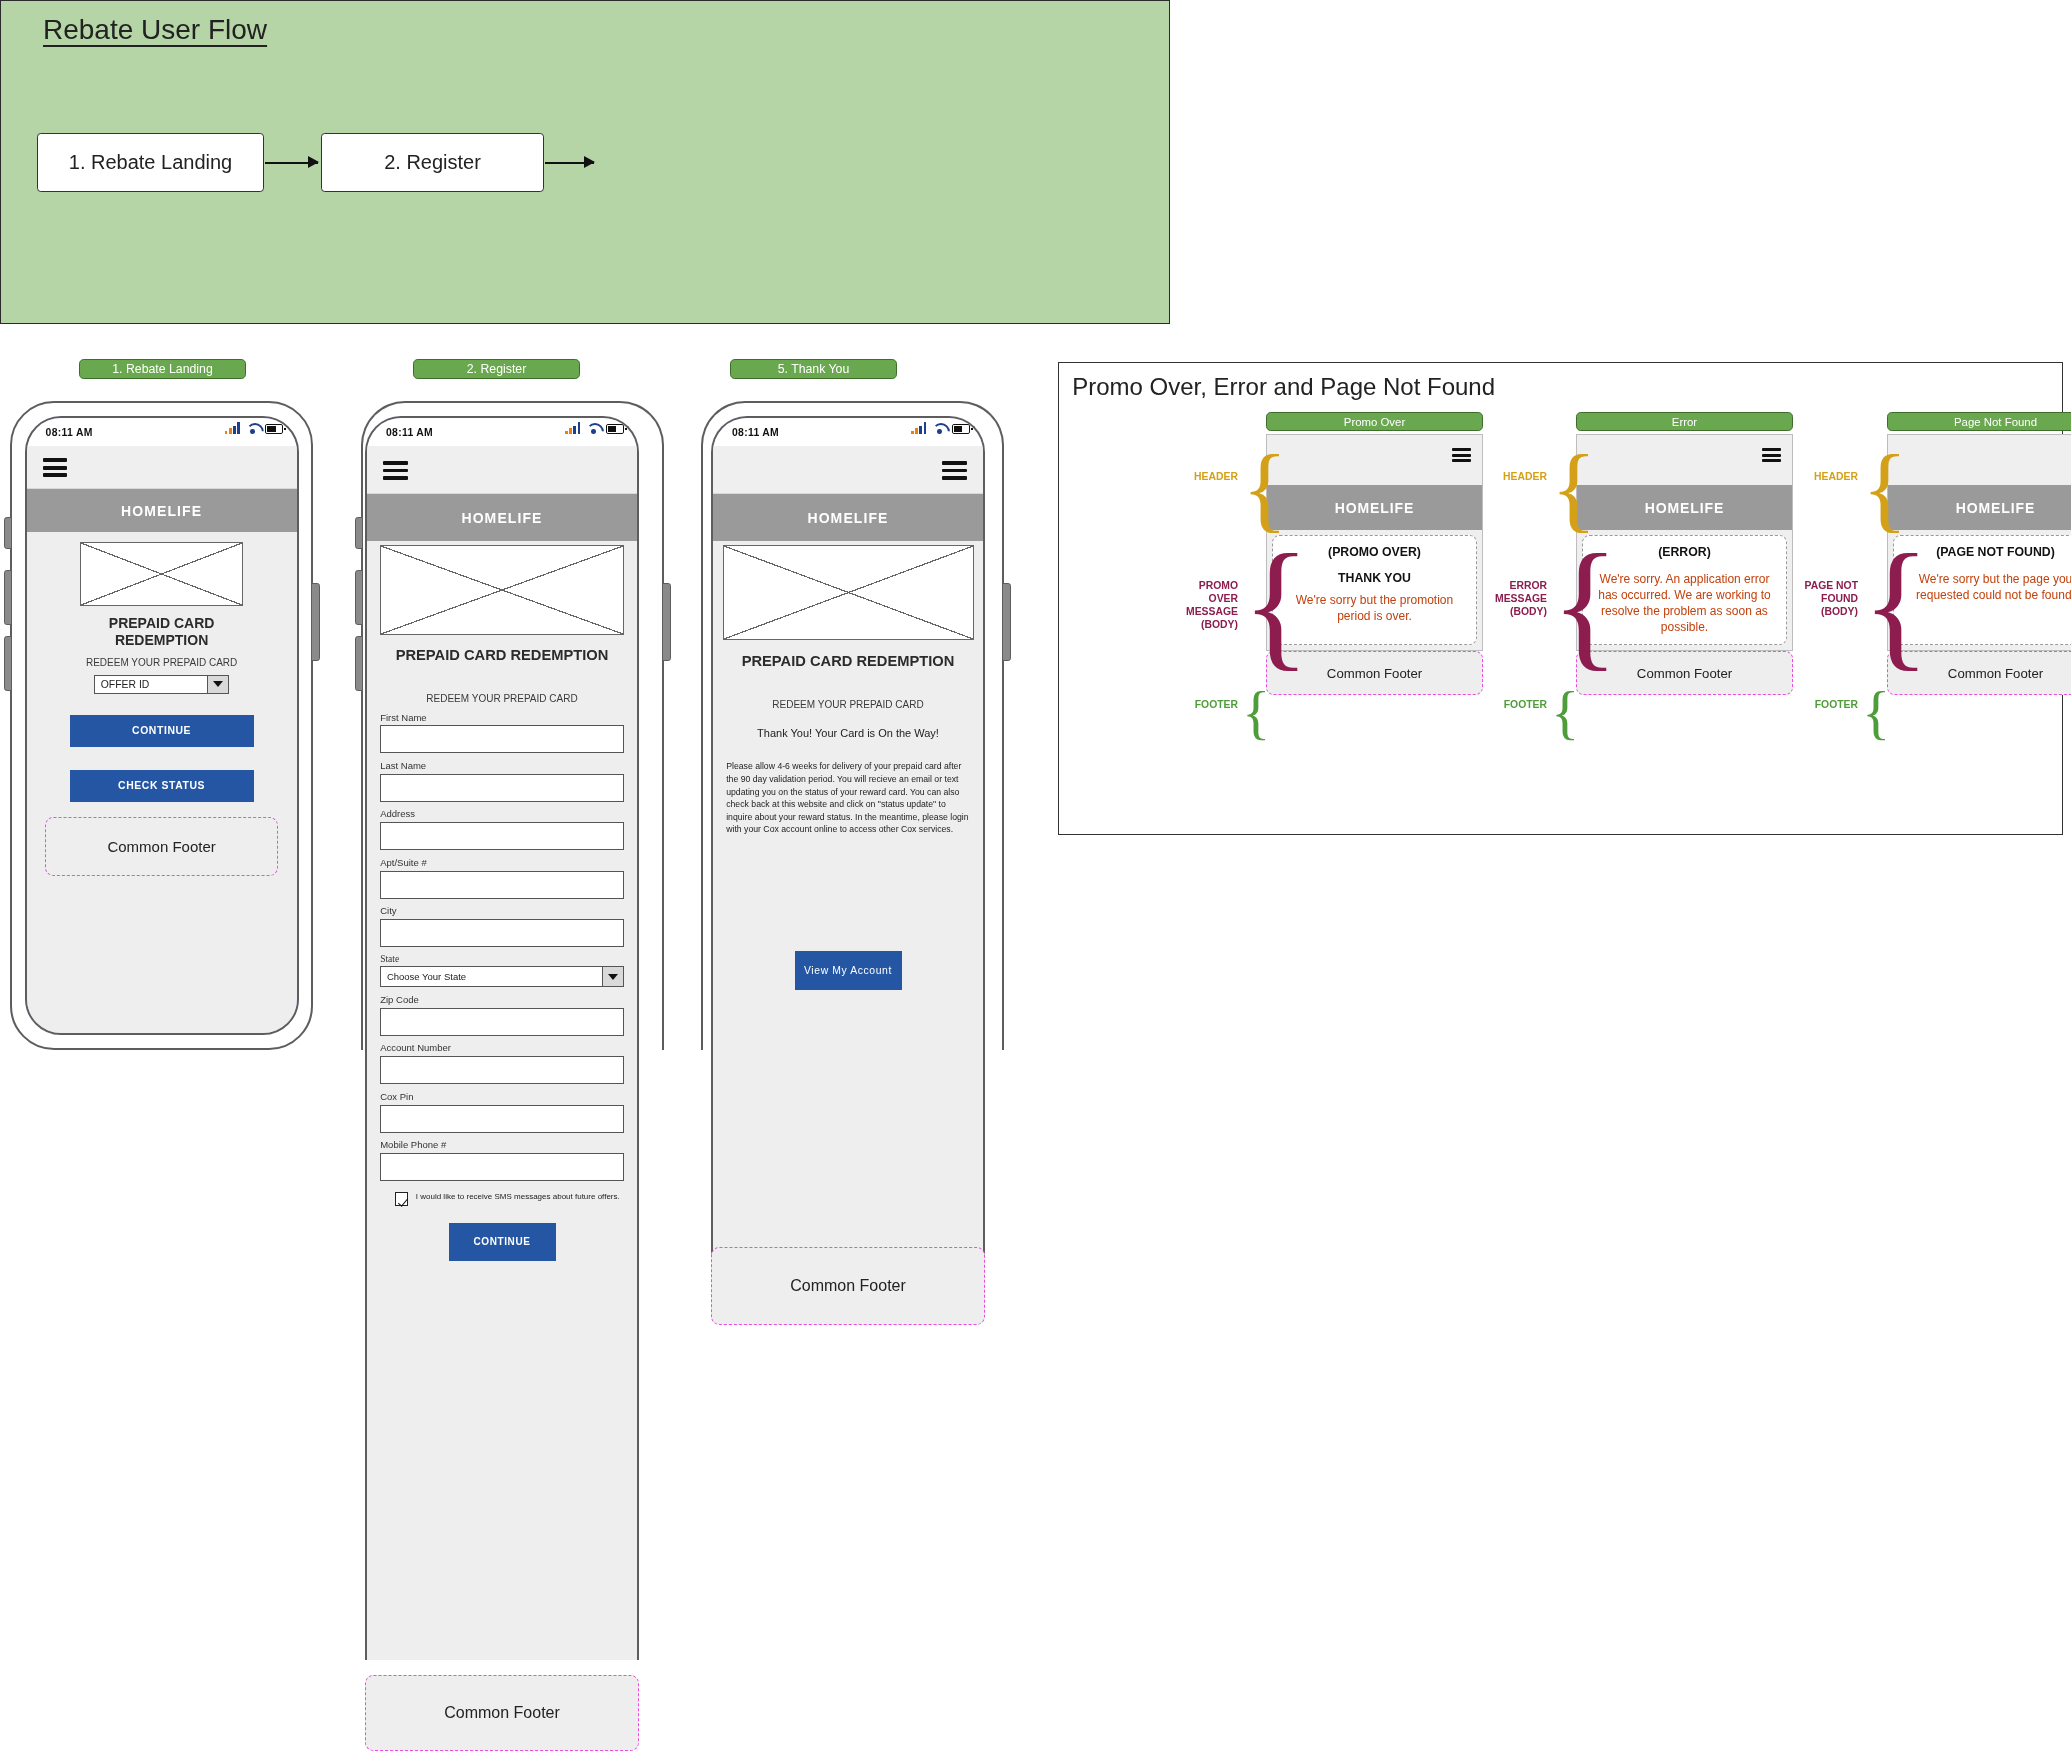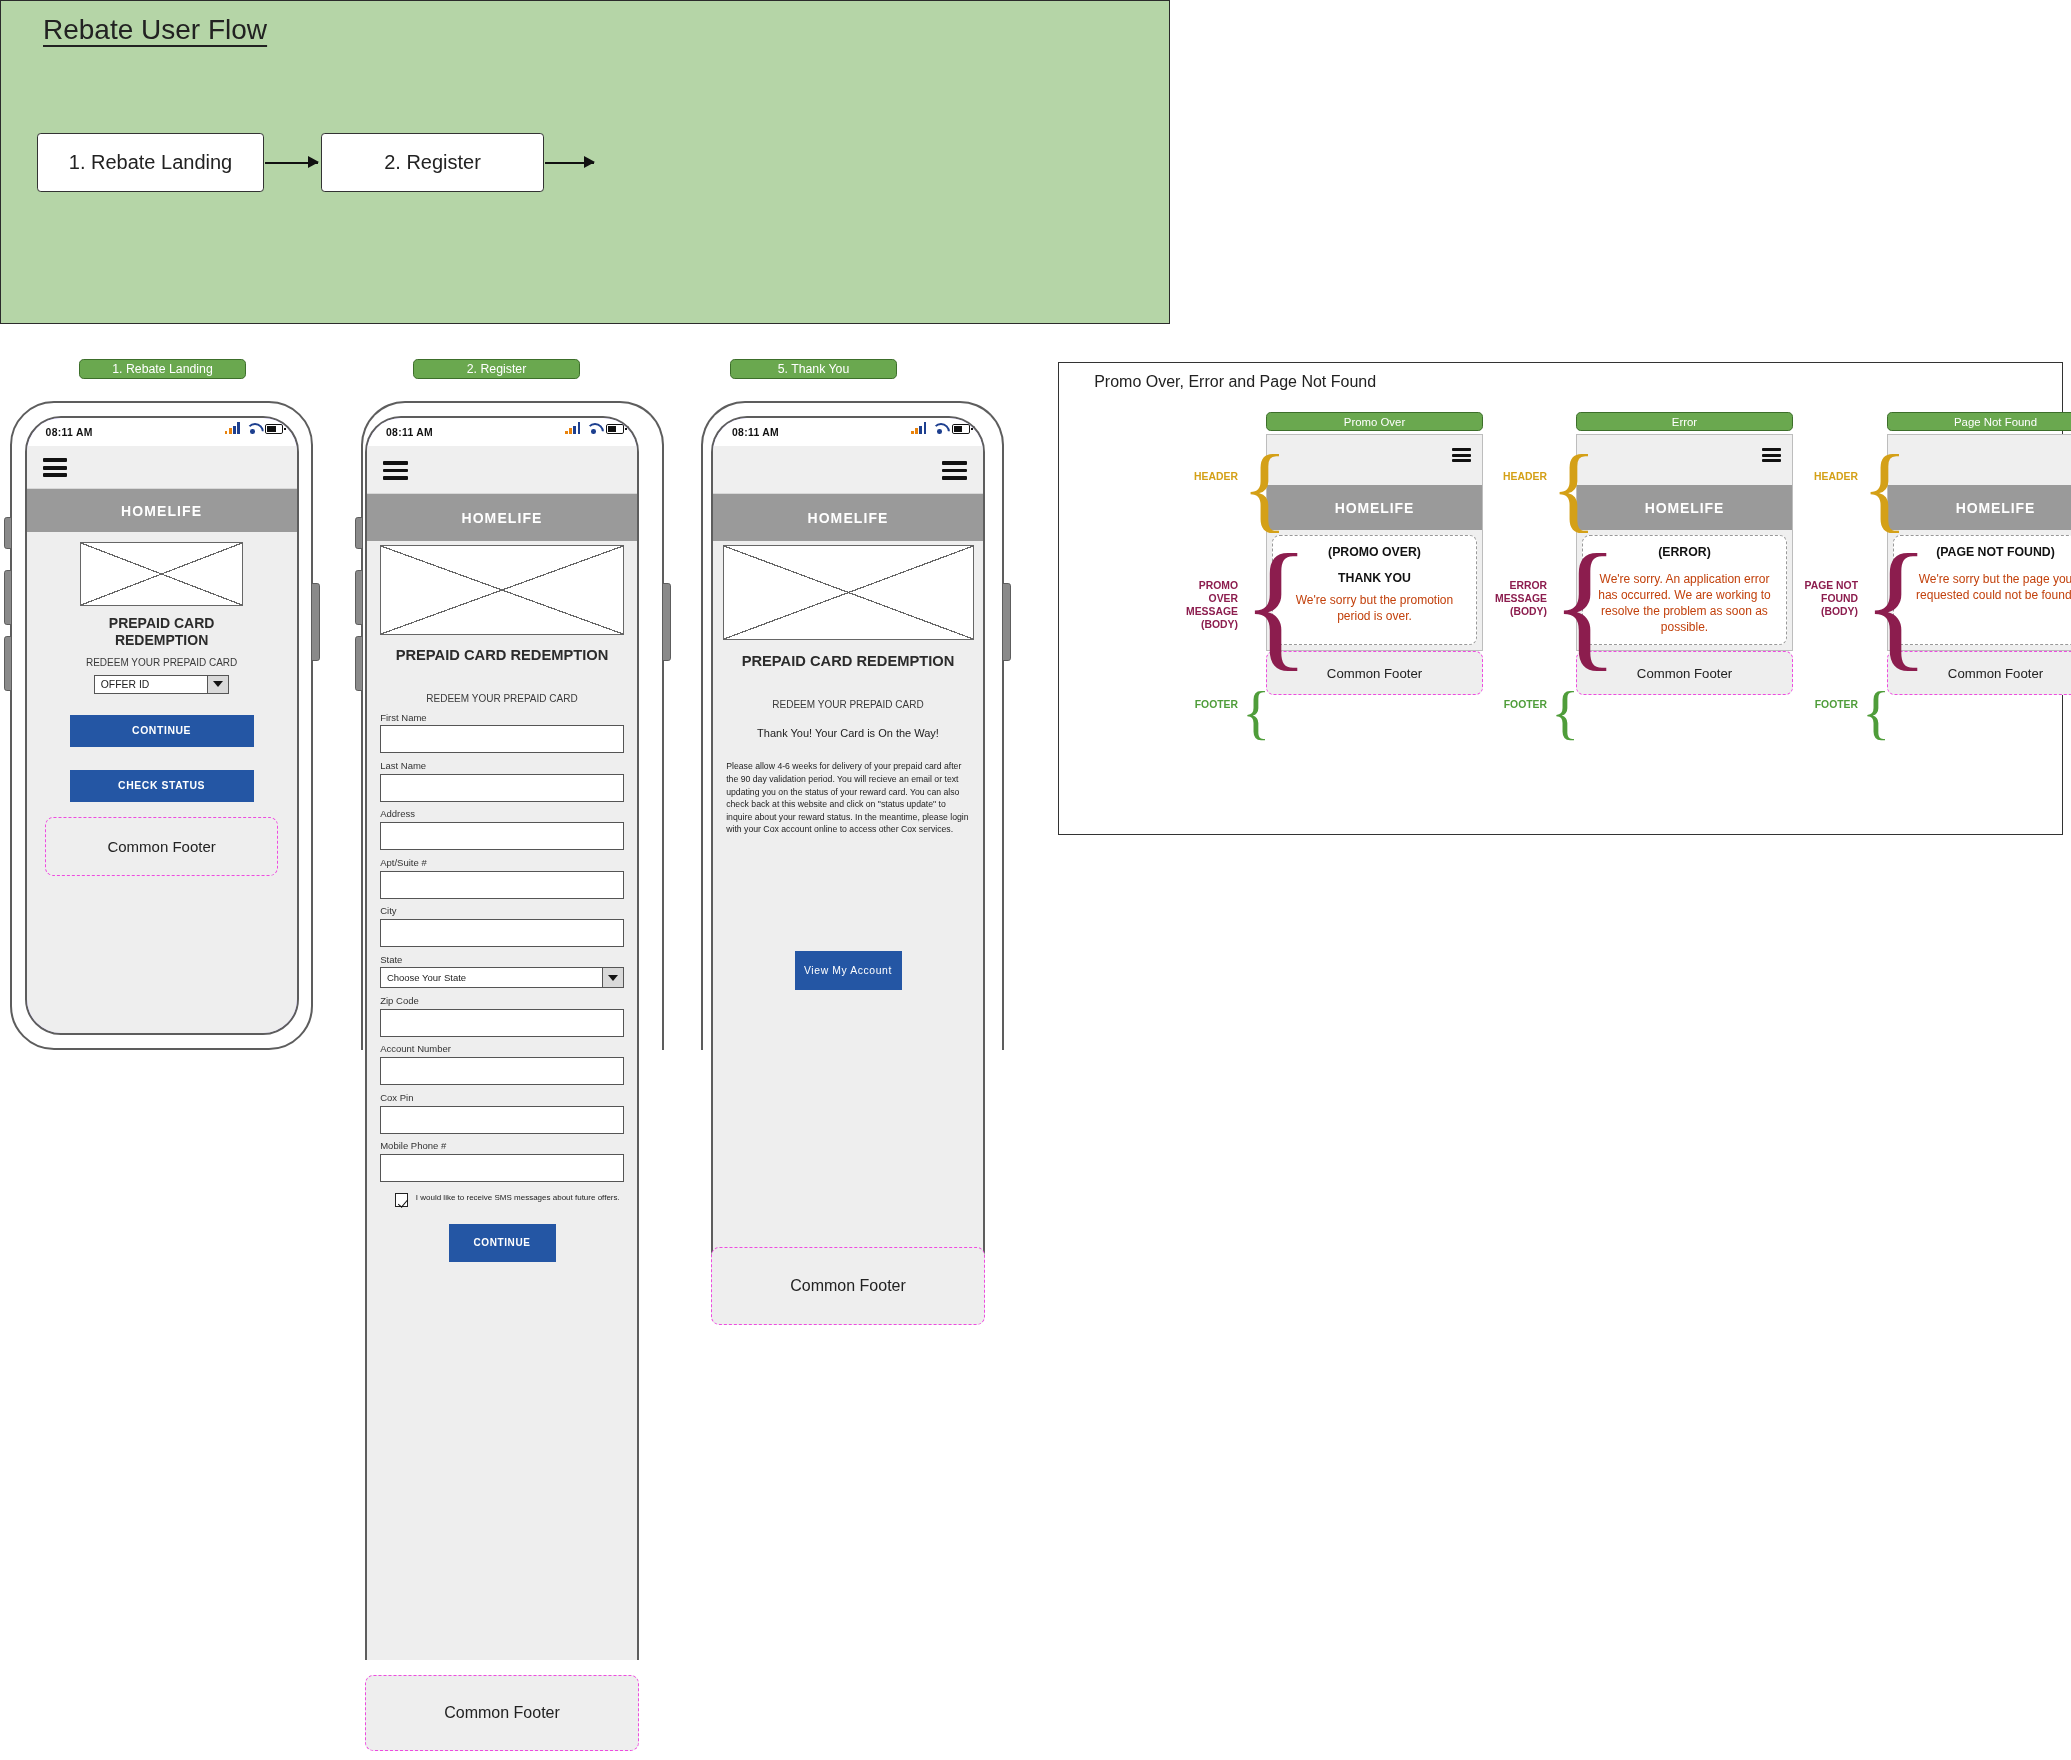--- a/index.html
+++ b/index.html
@@ -153,21 +153,21 @@
     display:flex;align-items:center;justify-content:center;
     color:#222;box-sizing:border-box;
   }
   .bodytext{color:#222;}
 
   
   #right-panel{
     left:1058px;top:362px;width:1005px;height:473px;
     background:#ffffff;border:1.9px solid #333;box-sizing:border-box;
   }
-  #right-panel-title{position:absolute;left:13.2px;top:9.5px;font-size:16px;color:#222;margin-left:22px;}
+  #right-panel-title{position:absolute;left:13.2px;top:9.5px;font-size:24px;color:#222;}
   .mini{position:absolute;width:217px;}
   .mini .mtop{background:#efefef;height:51px;position:relative;border:0.9px solid #bdbdbd;border-bottom:none;box-sizing:border-box;}
   .mini .mbrand{
     background:#9a9a9a;height:45px;color:#fff;font-weight:bold;font-size:14px;
     display:flex;align-items:center;justify-content:center;letter-spacing:0.9px;
     border-left:0.9px solid #bdbdbd;border-right:0.9px solid #bdbdbd;box-sizing:border-box;
   }
   .mini .mbody{
     background:#efefef;height:121px;padding:4.7px;
     border:0.9px solid #bdbdbd;border-top:none;box-sizing:border-box;
@@ -291,21 +291,21 @@
         <div class="fieldlabel" style="font-size: 9.5px; margin-top: 0px;">First Name</div>
         <div class="textbox" style="height: 28px; margin-top: 2.8px;"></div>
         <div class="fieldlabel" style="font-size: 9.5px; margin-top: 6.6px;">Last Name</div>
         <div class="textbox" style="height: 28px; margin-top: 2.8px;"></div>
         <div class="fieldlabel" style="font-size: 9.5px; margin-top: 6.6px;">Address</div>
         <div class="textbox" style="height: 28px; margin-top: 2.8px;"></div>
         <div class="fieldlabel" style="font-size: 9.5px; margin-top: 6.6px;">Apt/Suite #</div>
         <div class="textbox" style="height: 28px; margin-top: 2.8px;"></div>
         <div class="fieldlabel" style="font-size: 9.5px; margin-top: 6.6px;">City</div>
         <div class="textbox" style="height: 28px; margin-top: 2.8px;"></div>
-        <div class="fieldlabel" style="font-size: 9.5px; margin-top: 6.6px;">State</div>
+        <div class="fieldlabel" style="font-size: 9.5px; margin-top: 6.6px; font-family: Liberation Serif, serif;">State</div>
         <div class="selbox" style="height: 21px; font-size: 9.5px; margin-top: 2.8px;">
           <span class="val">Choose Your State</span>
           <span class="arrowbtn">
             <i></i>
           </span>
         </div>
         <div class="fieldlabel" style="font-size: 9.5px; margin-top: 6.6px;">Zip Code</div>
         <div class="textbox" style="height: 28px; margin-top: 2.8px;"></div>
         <div class="fieldlabel" style="font-size: 9.5px; margin-top: 6.6px;">Account Number</div>
         <div class="textbox" style="height: 28px; margin-top: 2.8px;"></div>

